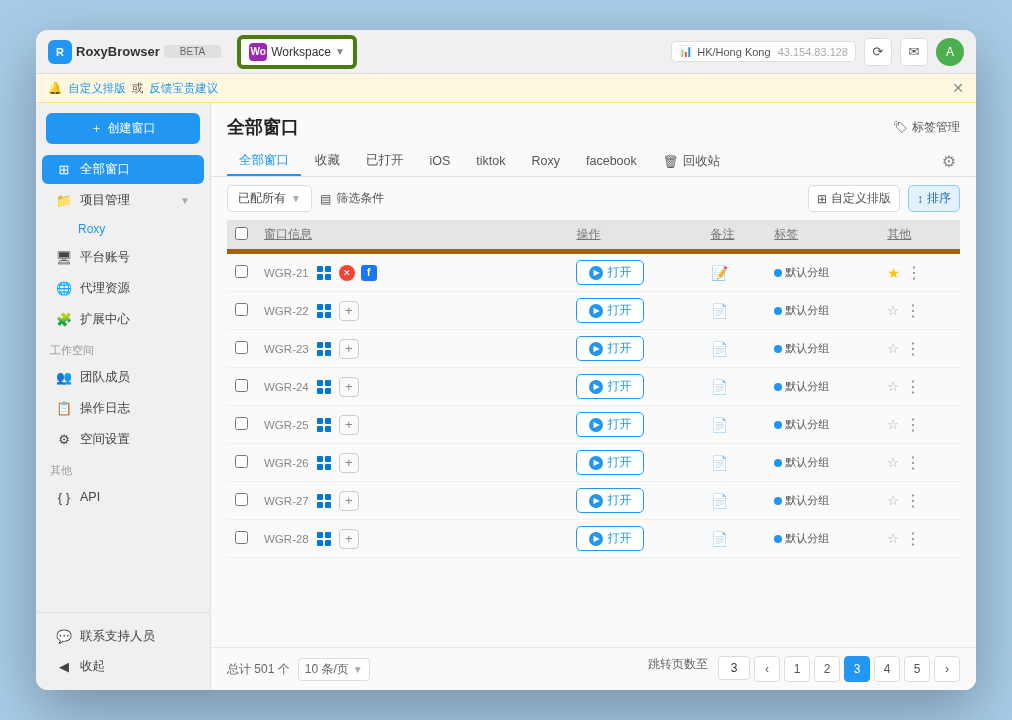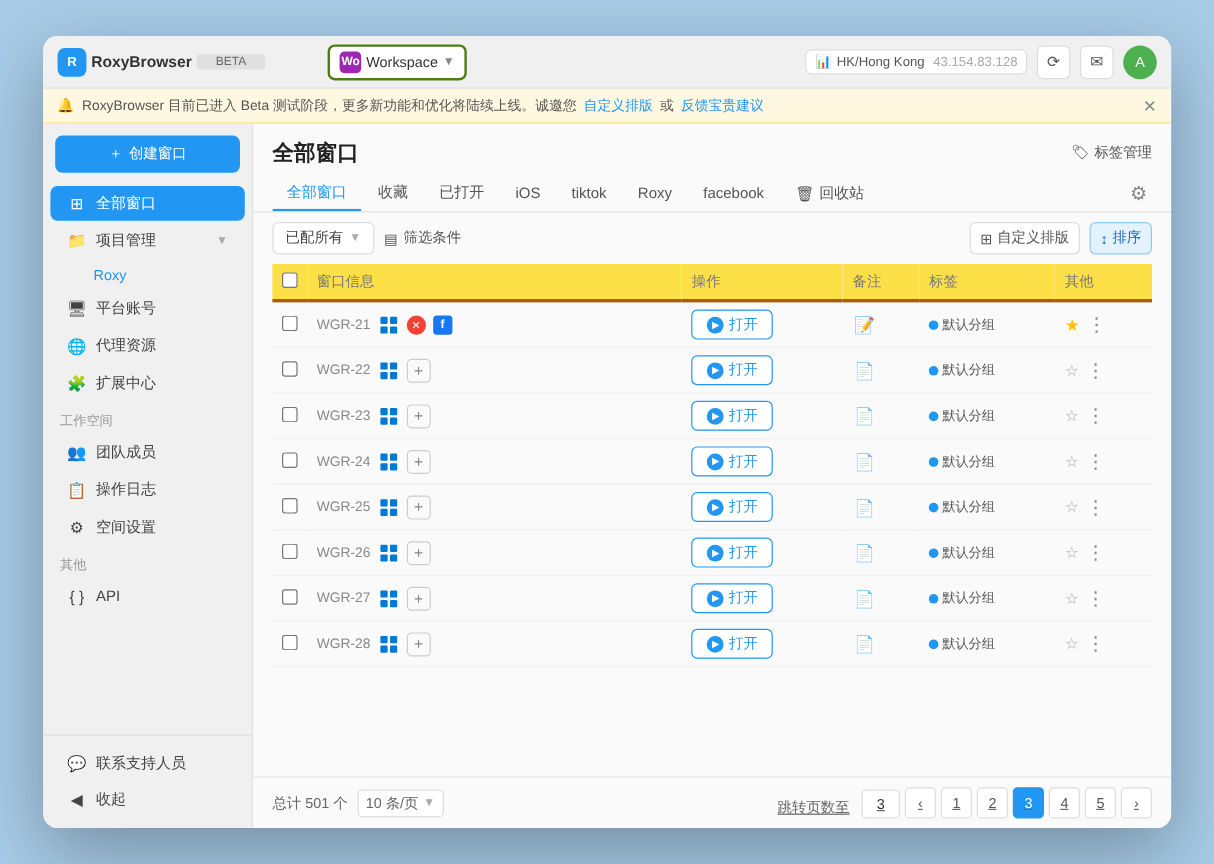--- a/index.html
+++ b/index.html
@@ -93,27 +93,26 @@
       background: #e0e0e0;
       padding: 1px 16px;
       border-radius: 3px;
       color: #666;
     }
     .workspace-selector {
       display: flex;
       align-items: center;
       gap: 4px;
       background: white;
-      border: 2px solid #4d7c0f;
+      border: 4px solid #4d7c0f;
       border-radius: 6px;
       padding: 4px 8px;
       cursor: pointer;
       font-size: 12px;
       color: #333;
-      margin-left: 36px;
     }
     .workspace-icon {
       width: 18px;
       height: 18px;
       background: #9c27b0;
       border-radius: 4px;
       display: flex;
       align-items: center;
       justify-content: center;
       color: white;
@@ -380,24 +379,25 @@
     table {
       width: 100%;
       border-collapse: collapse;
     }
     th {
       font-size: 12px;
       color: #777;
       font-weight: 500;
       padding: 6px 8px;
       text-align: left;
-      border-bottom: 3px solid #a16207;
-      background: #fde047;
+      border-bottom: 5px solid #a16207;
+      background: #e5e5e5;
       position: sticky;
       top: 0;
+      text-decoration: underline;
     }
     td {
       padding: 6px 8px;
       font-size: 12px;
       color: #444;
       border-bottom: 1px solid #f0f0f0;
       vertical-align: middle;
     }
     .window-name {
       display: flex;
@@ -537,23 +537,22 @@
       margin-left: 8px;
       background: white;
       border: 1px solid #ddd;
       border-radius: 4px;
       padding: 2px 6px;
       cursor: pointer;
     }
     .pagination {
       margin-left: auto;
       display: flex;
-      align-items: flex-end;
+      align-items: flex-start;
       gap: 4px;
-      text-decoration: underline;
     }
     .page-label {
       font-size: 12px;
       color: #666;
       margin-right: 6px;
     }
     .page-input {
       width: 32px;
       height: 24px;
       border: 1px solid #ddd;
@@ -620,21 +619,20 @@
         </span>
       </div>
       <div class="nav-icon-btn">⟳</div>
       <div class="nav-icon-btn">✉</div>
       <div class="avatar-btn">A</div>
     </div>
   </div>
 
   <div class="announce-bar">
     <span>🔔</span>
-    <span>RoxyBrowser 目前已进入 Beta 测试阶段，更多新功能和优化将陆续上线。诚邀您</span>
     <a>自定义排版</a>
     <span>或</span>
     <a>反馈宝贵建议</a>
     <span class="announce-close">✕</span>
   </div>
 
   <div class="main-layout">
 
     <div class="sidebar">
       <button class="sidebar-create-btn">

